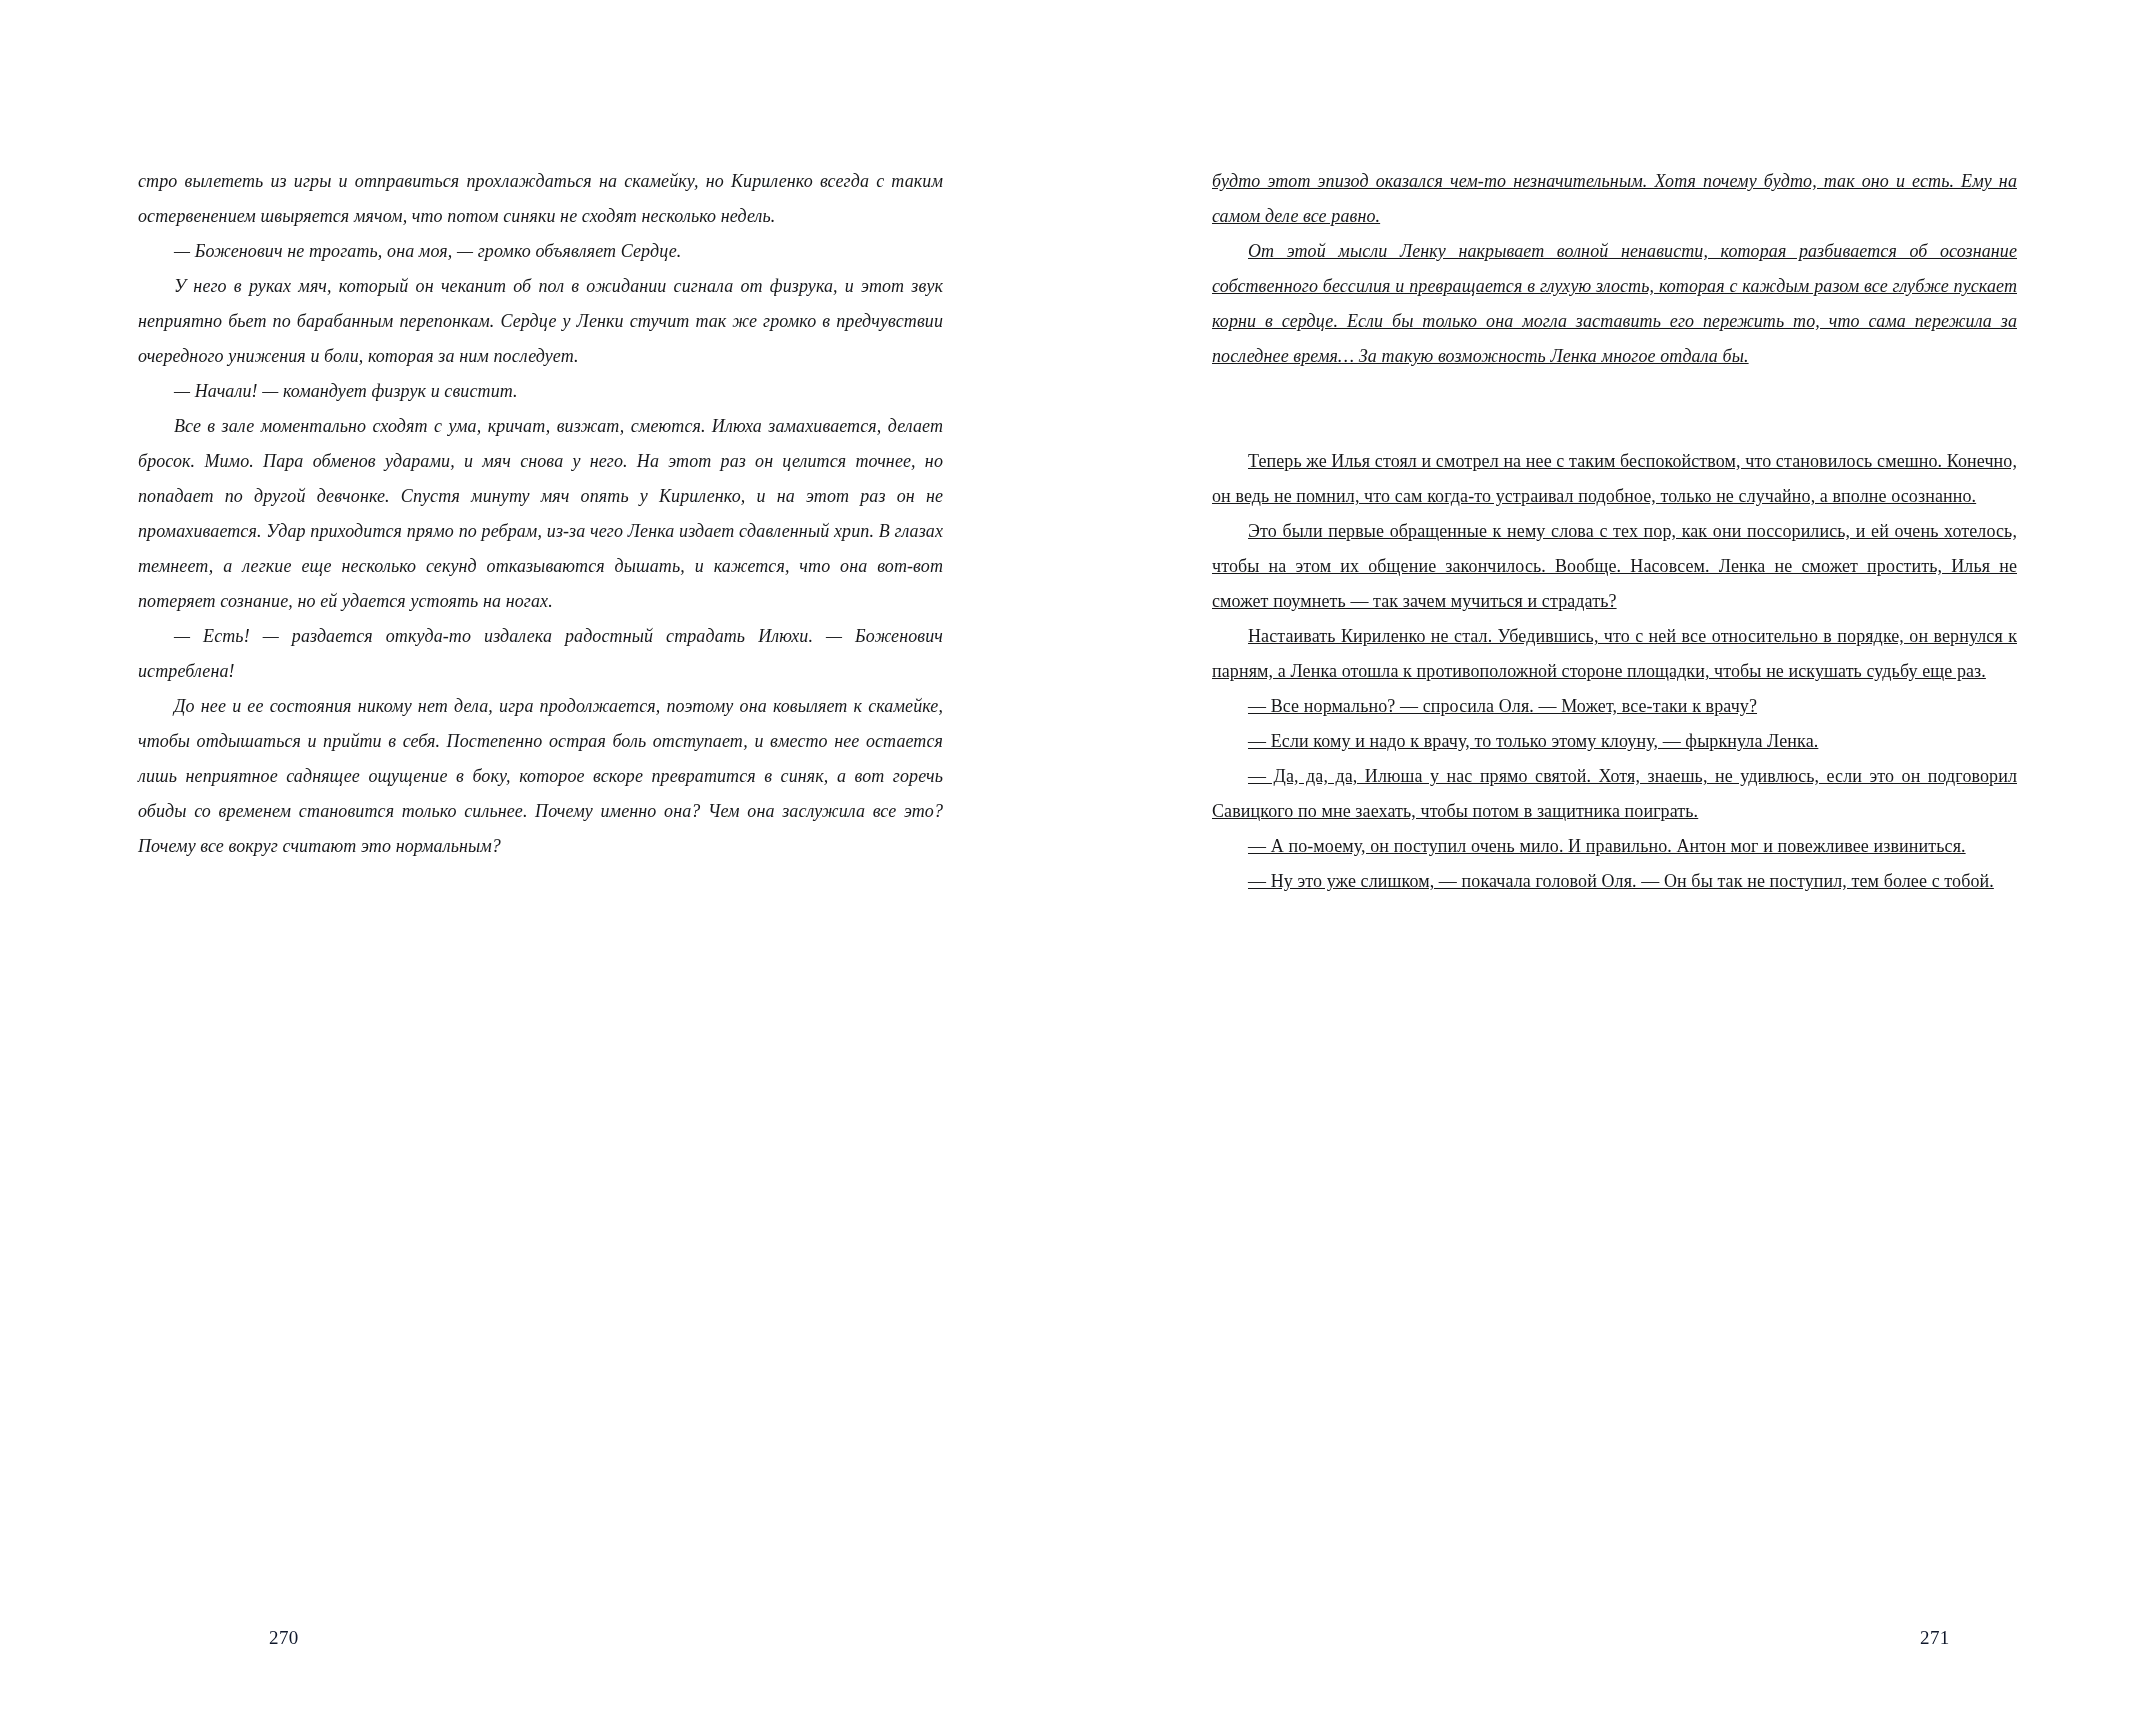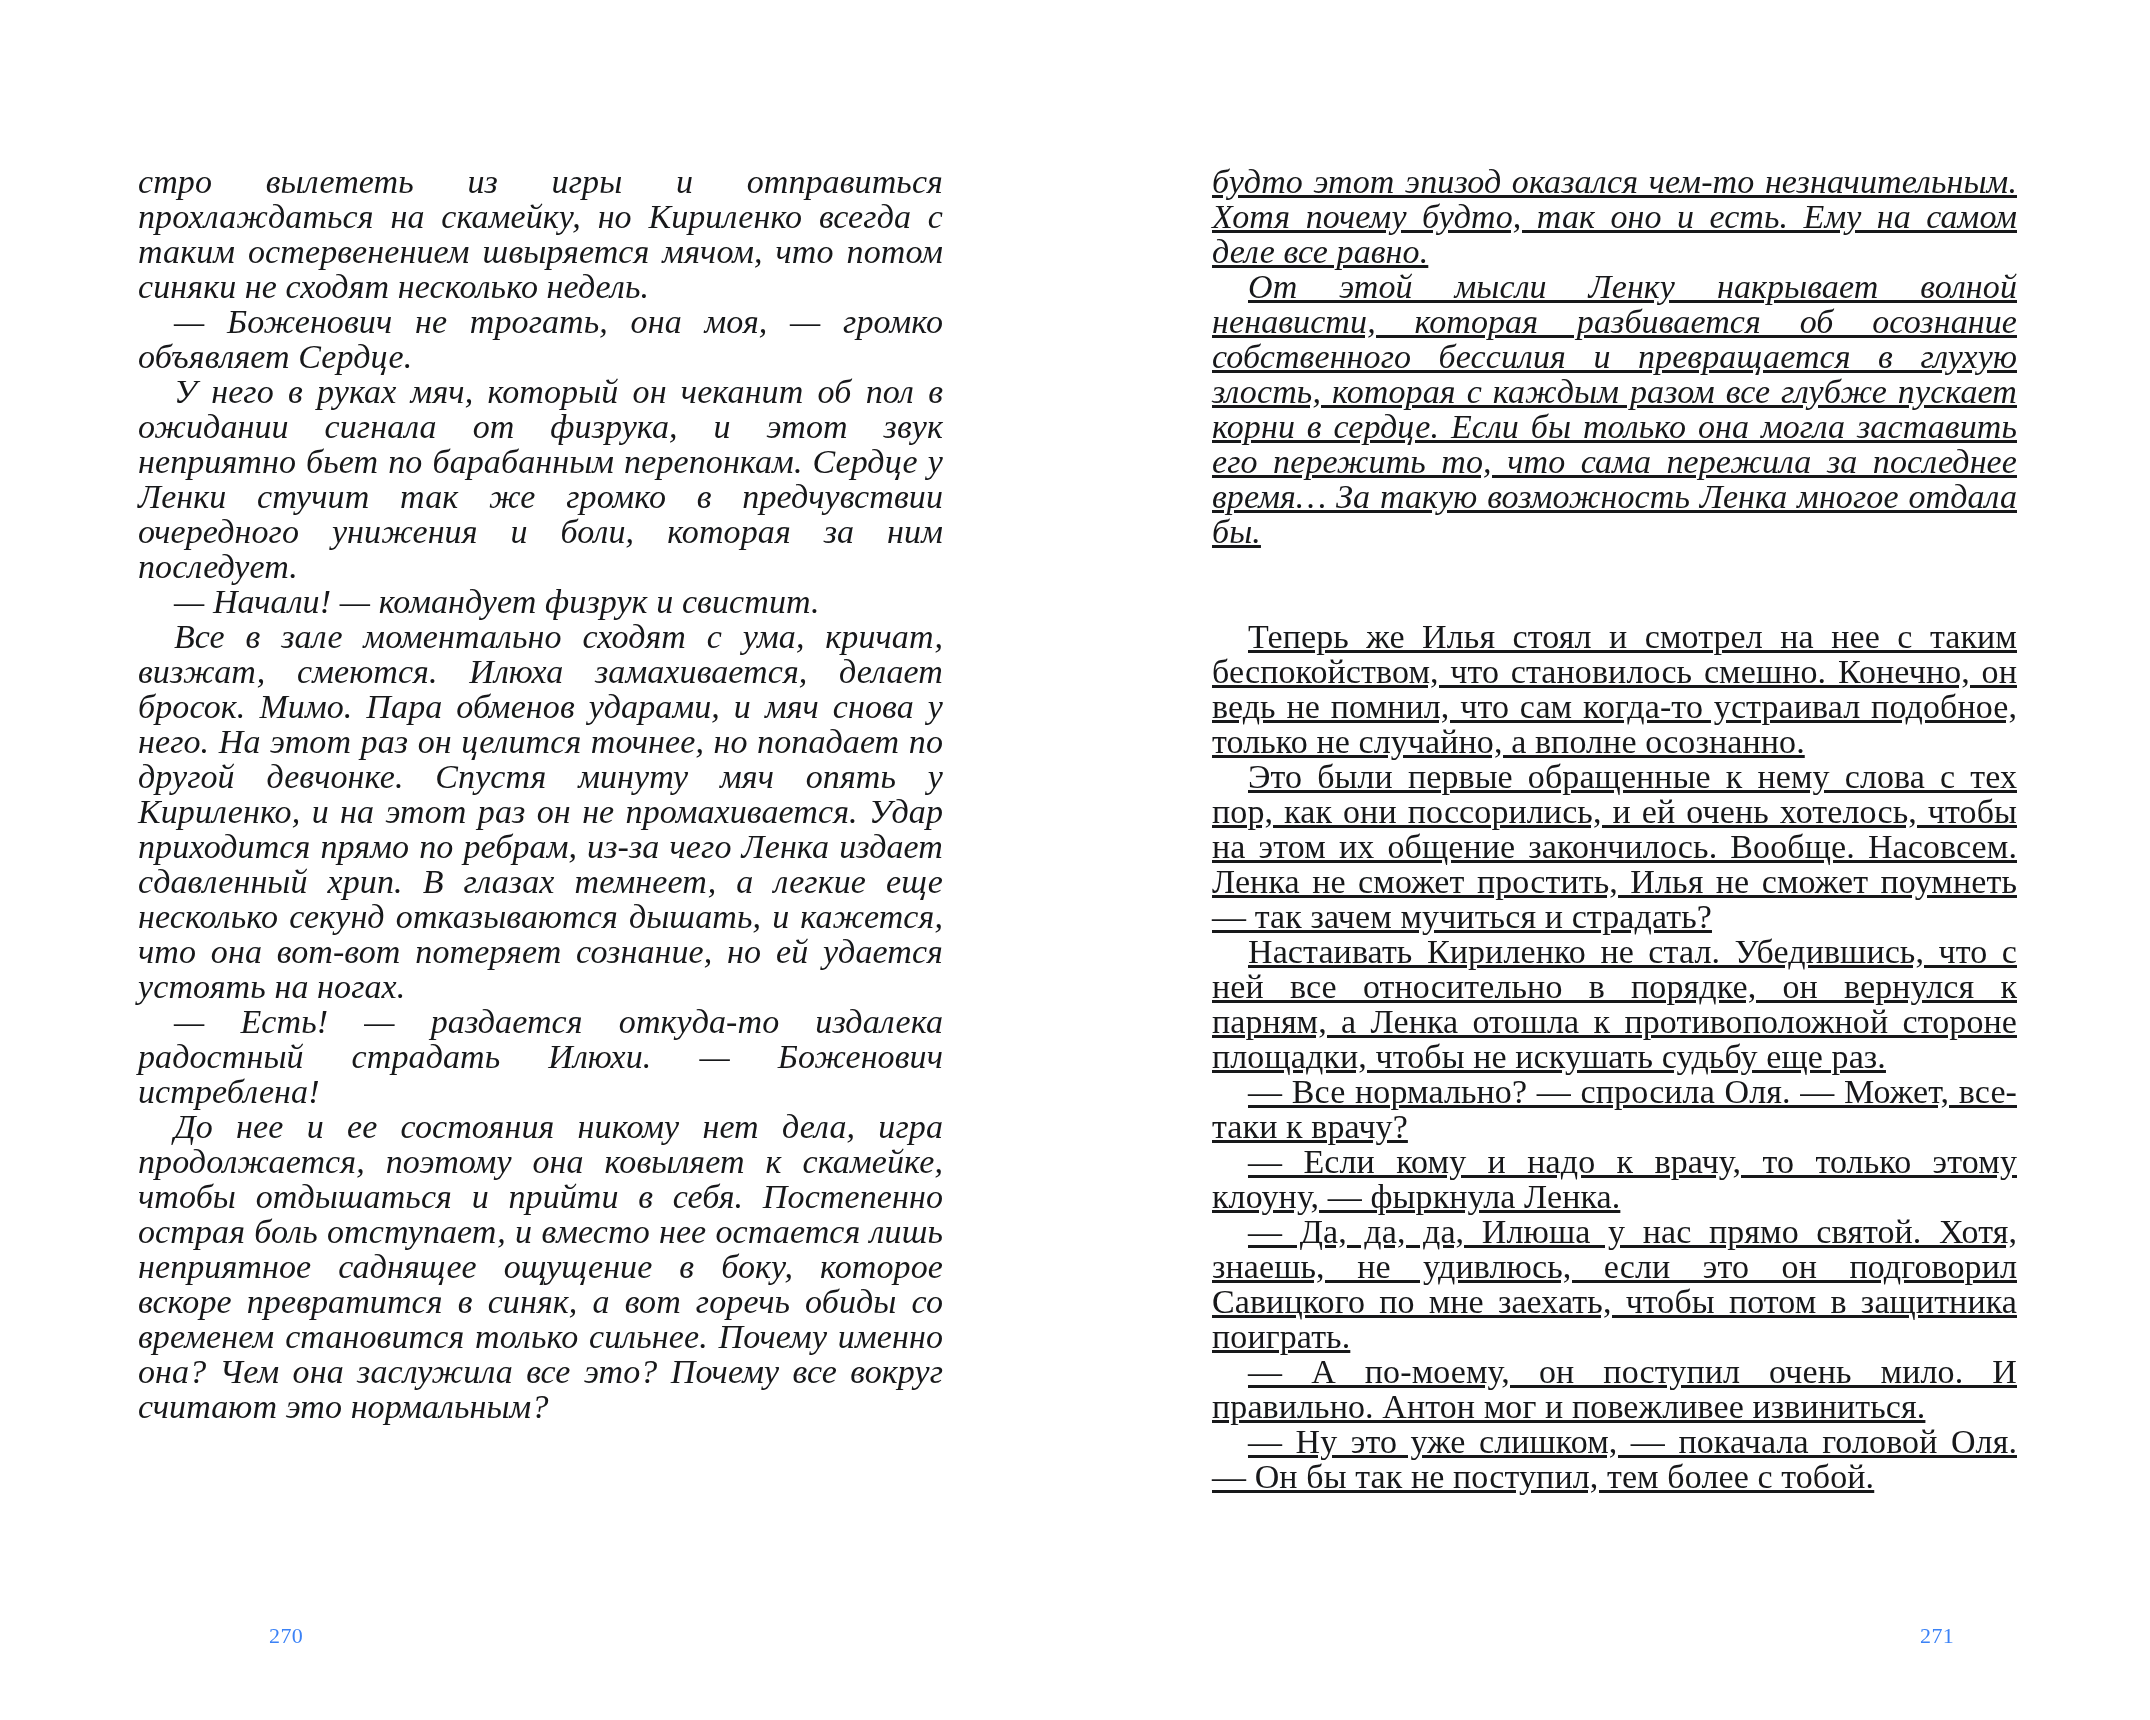--- a/index.html
+++ b/index.html
@@ -34,45 +34,45 @@
   .page-right { padding: 164px 133px 0 137px; text-decoration: underline; }
 
   .text-block {
     width: 100%;
   }
 
   p.para {
     margin: 0;
     text-align: justify;
     text-justify: inter-word;
-    font-size: 34px;
+    font-size: 18px;
     line-height: 35px;
     text-indent: 36px;
     hyphens: manual;
     letter-spacing: 0.1px;
   }
 
   p.para.italic { font-style: italic; }
   p.para.roman  { font-style: normal; }
 
   
   p.para.continued { text-indent: 0; }
 
   
   .section-gap {
     height: 70px;
   }
 
   .folio {
     position: absolute;
     bottom: 71px;
-    font-size: 22px;
+    font-size: 19px;
     font-style: normal;
     letter-spacing: 0.4px;
-    color: #3b82f6;
+    color: #0f172a;
   }
   .folio-left  { left: 269px; }
   .folio-right { left: 845px; }
 </style>
 </head>
 <body>
 
 <div class="spread">
 
   <div class="page page-left">

